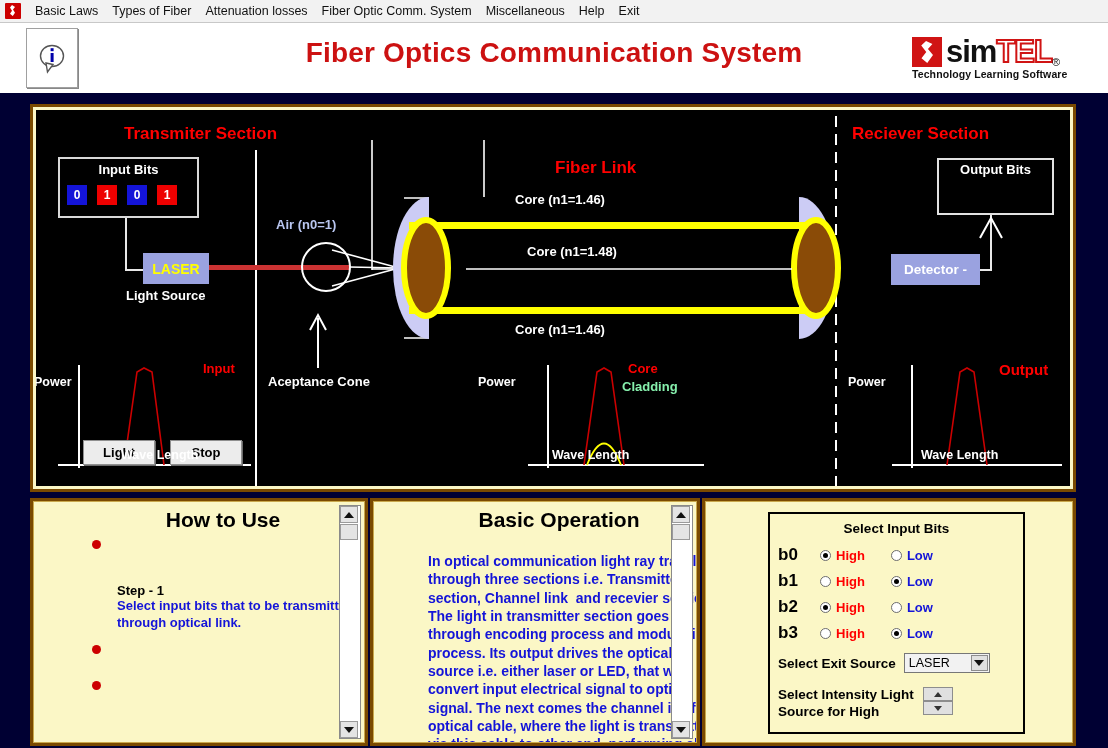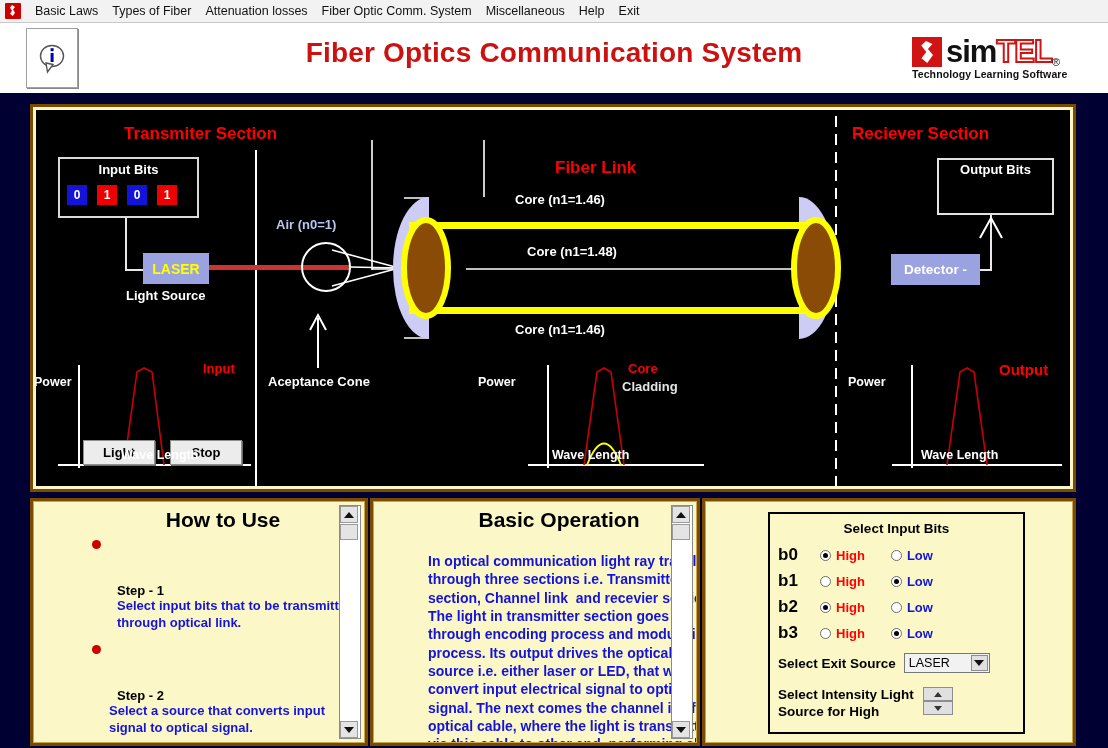--- a/index.html
+++ b/index.html
@@ -307,21 +307,21 @@
     </div>
     <div id="detectorBox">Detector -</div>
 
     <div class="lbl graphlbl" style="left:-2px;top:265px;">Power</div>
     <div class="lbl graphlbl" style="left:85px;top:338px;">Wave Length</div>
     <div class="lbl" style="left:167px;top:251px;color:#ff0000;font-size:13px;">Input</div>
 
     <div class="lbl graphlbl" style="left:442px;top:265px;">Power</div>
     <div class="lbl graphlbl" style="left:516px;top:338px;">Wave Length</div>
     <div class="lbl" style="left:592px;top:251px;color:#ff0000;font-size:13px;">Core</div>
-    <div class="lbl" style="left:586px;top:269px;color:#e5e5e5;font-size:13px;">Cladding</div>
+    <div class="lbl" style="left:586px;top:269px;color:#86efac;font-size:13px;">Cladding</div>
 
     <div class="lbl graphlbl" style="left:812px;top:265px;">Power</div>
     <div class="lbl graphlbl" style="left:885px;top:338px;">Wave Length</div>
     <div class="lbl" style="left:963px;top:251px;color:#ff0000;font-size:15px;">Output</div>
 
   </div>
  </div>
 </div>
 
 <div class="panel" id="pHowTo">
@@ -331,25 +331,20 @@
     <div class="step">
       <div class="bullet"></div>
       <div class="steptxt">
         <div class="stephead">Step - 1</div>
         <div class="stepbody" style="white-space:pre;">Select input bits that to be transmitted
 through optical link.</div>
       </div>
     </div>
     <div class="step" style="margin-top:9px;">
       <div class="bullet"></div>
-      <div class="steptxt">
-        <div class="stephead">Step - 2</div>
-        <div class="stepbody" style="white-space:pre;margin-left:-8px;">Select a source that converts input
-signal to optical signal.</div>
-      </div>
     </div>
     <div class="step" style="margin-top:22px;">
       <div class="bullet"></div>
     </div>
 
     <div class="sb">
       <div class="sbBtn up">
           <div class="sbArrow u"></div>
         </div>
       <div class="sbThumb"></div>

